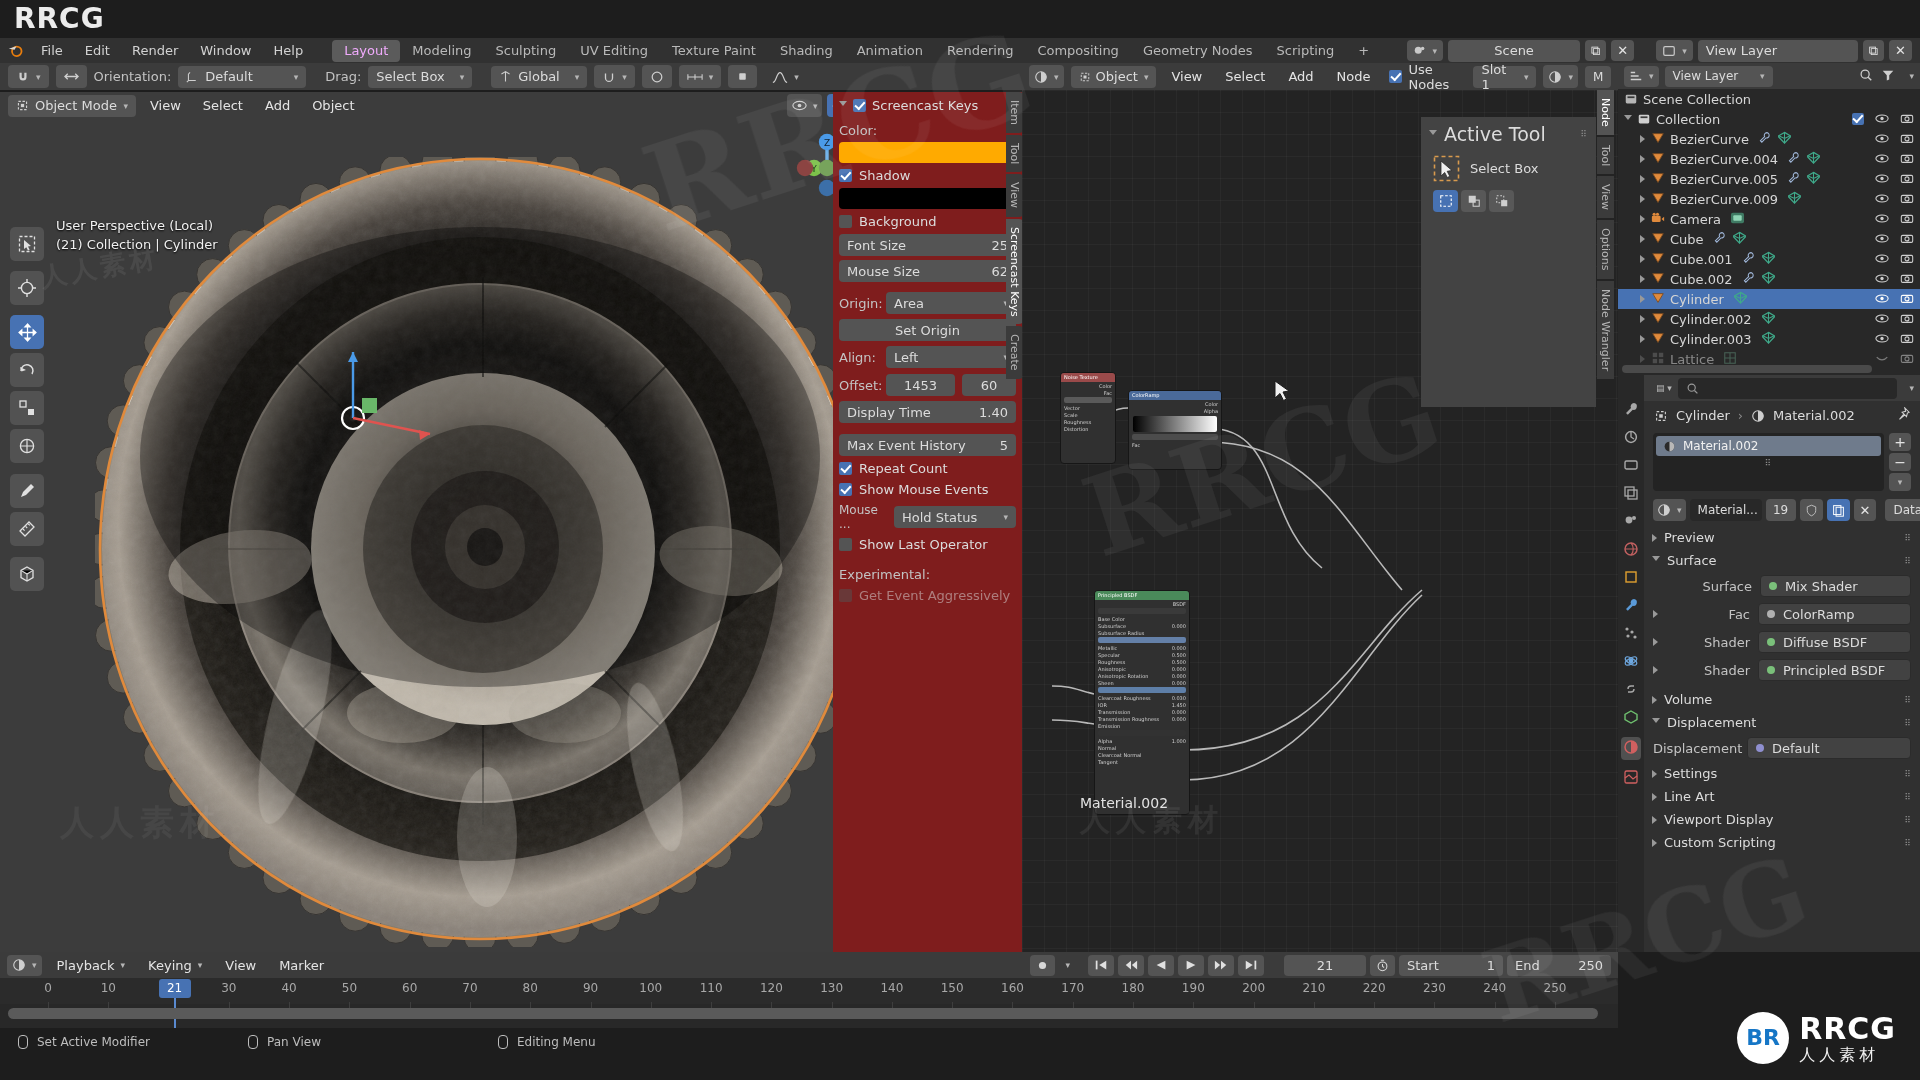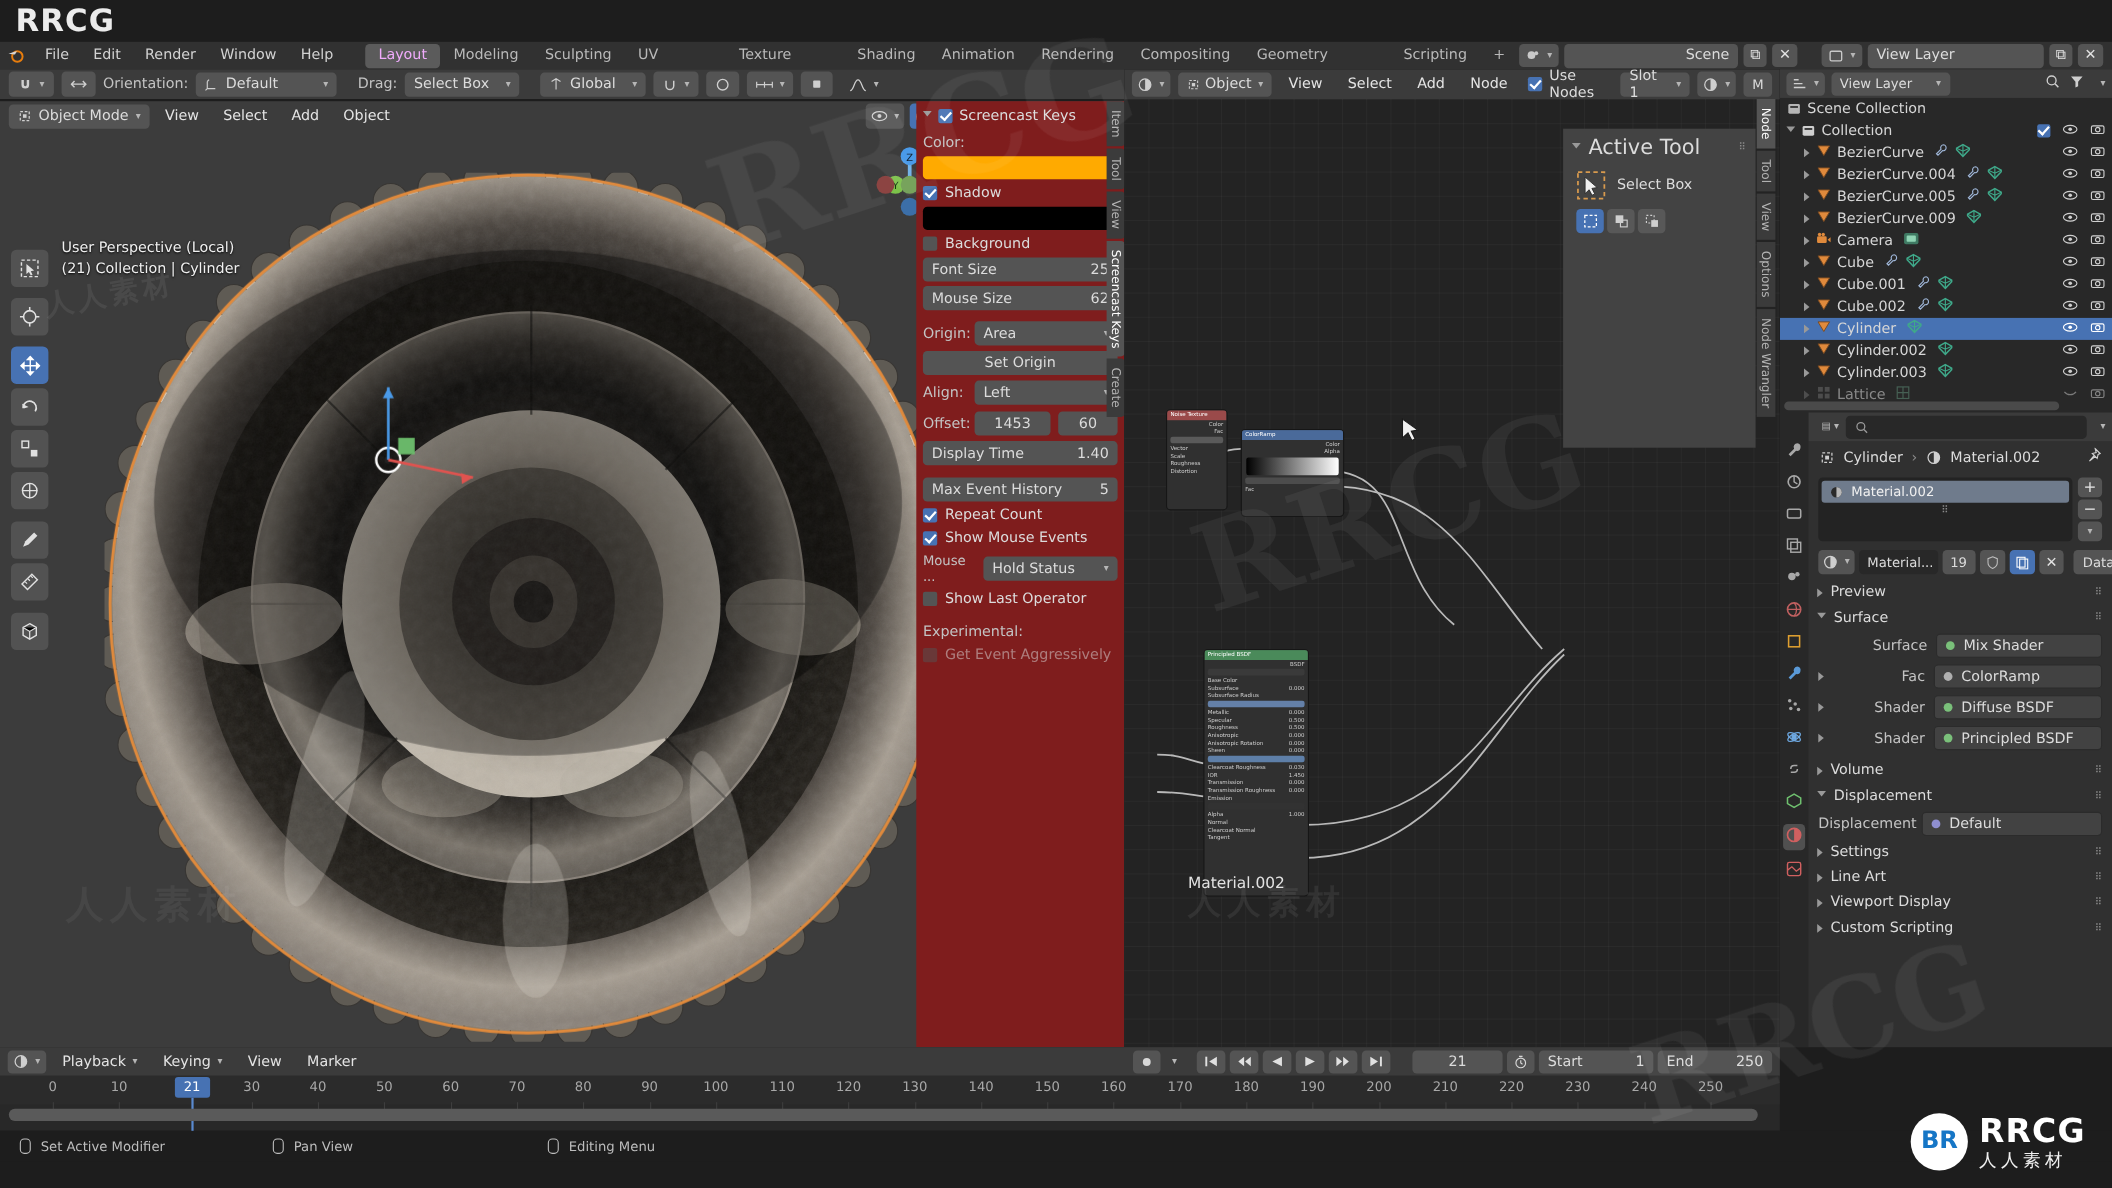--- a/index.html
+++ b/index.html
@@ -176,21 +176,21 @@
     <div class="wtab">+</div>
 
     <div style="margin-left:auto;display:flex;align-items:center;gap:5px;padding-right:8px">
       <div class="btn" style="height:21px;padding:0 6px">
         <svg width="14" height="14" viewBox="0 0 16 16">
             <circle cx="6" cy="7" r="4" fill="#c9c9c9"></circle>
             <circle cx="11" cy="5" r="2" fill="#c9c9c9"></circle>
           </svg>
           <span class="chev">▾</span>
       </div>
-      <div class="fld" style="width:158px;justify-content:flex-end">
+      <div class="fld" style="width:132px;justify-content:center">
         <span>Scene</span>
       </div>
       <div class="btn" style="height:21px;padding:0 6px">⧉</div>
       <div class="btn" style="height:21px;padding:0 6px">✕</div>
       <div style="width:12px"></div>
       <div class="btn" style="height:21px;padding:0 6px">
         <svg width="14" height="14" viewBox="0 0 16 16">
             <rect x="2" y="3" width="12" height="10" rx="1.5" fill="none" stroke="#c9c9c9" stroke-width="1.4"></rect>
           </svg>
           <span class="chev">▾</span>

